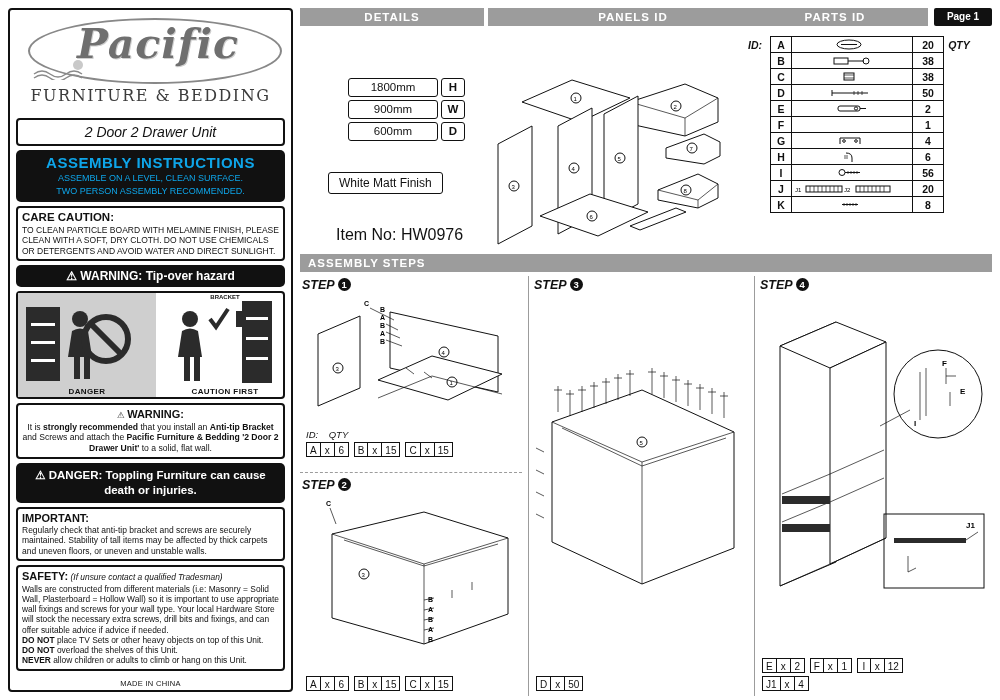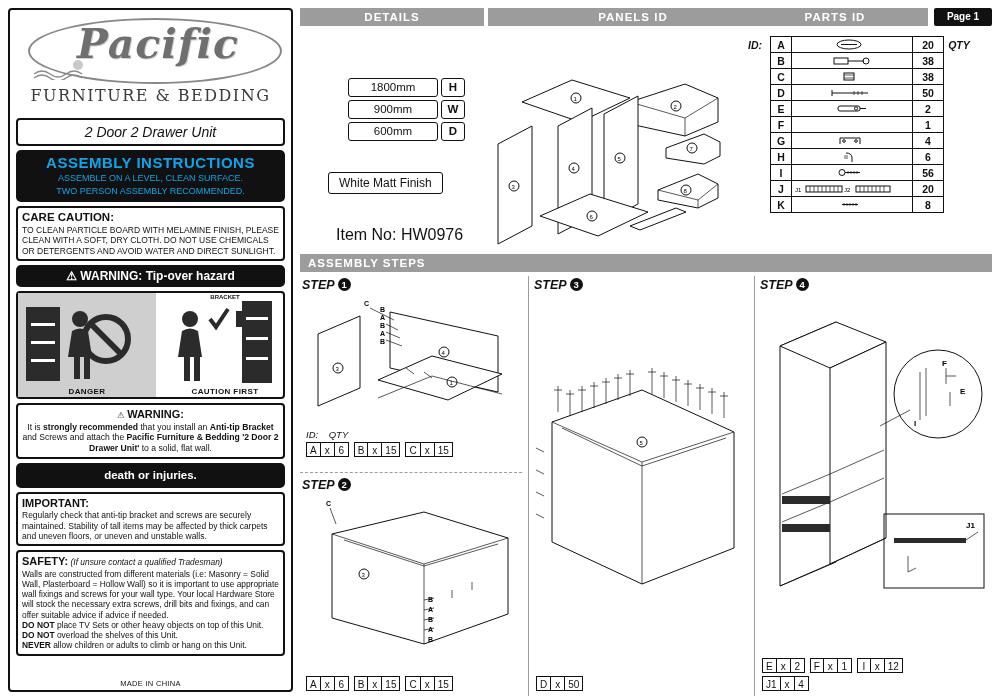--- a/index.html
+++ b/index.html
@@ -231,20 +231,21 @@
     </div>
 
     <div class="boxline warn2">
       <div><span>⚠</span> <span class="hd">WARNING:</span></div>
       <div>
         <span>It is </span><b>strongly recommended</b><span> that you install an </span><b>Anti-tip Bracket</b><span> and Screws and attach the </span><b>Pacific Furniture &amp; Bedding</b><span> </span><b>'2 Door 2 Drawer Unit'</b><span> to a solid, flat wall.</span>
       </div>
     </div>
 
     <div class="danger">
+      <div><span>⚠</span> <span>DANGER: Toppling Furniture can cause</span></div>
       <div>death or injuries.</div>
     </div>
 
     <div class="boxline important">
       <span class="hd">IMPORTANT:</span>
       <span>Regularly check that anti-tip bracket and screws are securely maintained. Stability of tall items may be affected by thick carpets and uneven floors, or uneven and unstable walls.</span>
     </div>
 
     <div class="boxline safety">
       <div><span class="hd">SAFETY:</span> <span class="ital">(If unsure contact a qualified Tradesman)</span></div>

